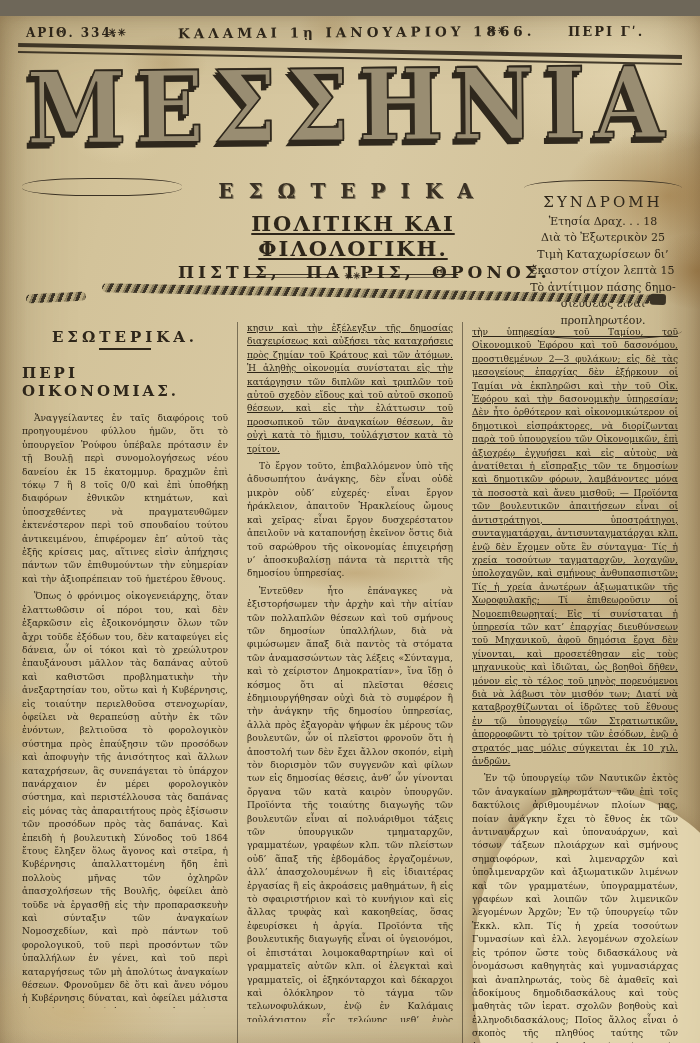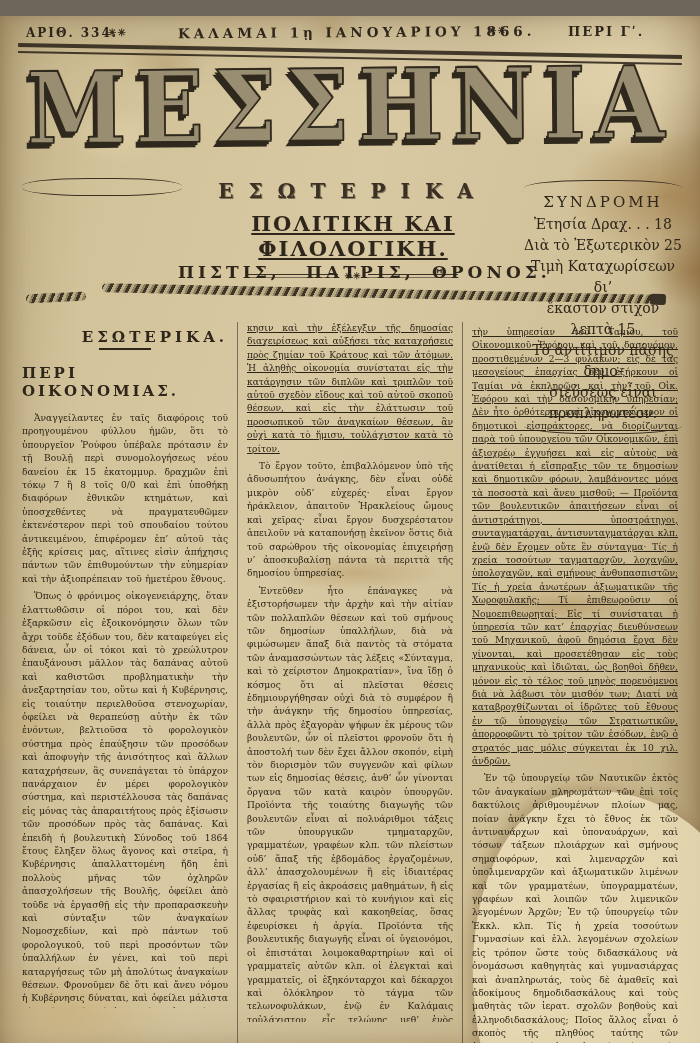--- a/index.html
+++ b/index.html
@@ -57,38 +57,38 @@
     color:#998d72; -webkit-text-stroke:1.6px #2f281d;
     text-shadow:-4px 5px 0 #2f281d, -2px 3px 0 #2f281d, 1px -1px 0 #574d39;
     transform:scaleY(1.1) rotate(-.5deg); }
   
   .box { position:absolute; font-size:9.6px; line-height:1.5; color:#2e261a; }
   .wavy { height:7px; border-top:1.4px solid #3a3124; border-radius:50% 50% 0 0 / 120% 120% 0 0; margin:2px 0; }
   .wavy.flip { transform:scaleY(-1); }
   .left-box  { top:160px; left:22px;  width:160px; font-style:italic; text-align:justify; }
   .right-box { top:162px; left:524px; width:158px; text-align:center; }
   .right-box .bx-title { font-weight:normal; font-size:15px; letter-spacing:3px; margin-top:3px; }
-  .right-box .bx-line  { font-size:14px; }
+  .right-box .bx-line  { font-size:11px; }
   .center-head { position:absolute; top:163px; left:188px; width:330px; text-align:center; }
   .ephemeris { font-size:20px; font-weight:bold; letter-spacing:15px; color:#3a3124;
     text-shadow:1px 1px 0 rgba(46,38,26,.5); }
   .politiki  { font-size:21px; font-weight:bold; letter-spacing:2px; margin-top:8px; color:#2e261a;text-decoration:underline; }
   .hdr-divider { margin:10px auto 0; width:210px; display:flex; align-items:center; gap:6px; color:#3a3124; }
   .hdr-divider i { flex:1; border-top:1.4px solid #3a3124; height:2px; border-bottom:1px solid rgba(58,49,36,.6); }
   .hdr-divider b { font-size:9px; letter-spacing:1px; font-style:normal; }
   .motto { position:absolute; top:246px; left:0; width:100%; height:20px; }
   .motto span { position:absolute; font-weight:bold; font-size:17px; letter-spacing:4px; color:#2e261a; }
   .motto .m0 { left:178px; } .motto .m1 { left:306px; } .motto .m2 { left:432px; }
   
   .columns { position:absolute; top:306px; left:22px; width:656px; display:flex; gap:9px; }
   .vline { width:1px; background:rgba(46,38,26,.55); }
   .col { flex:1; overflow:hidden; }
   .col1 .inner { max-height:686px; } .col2 .inner { max-height:700px; } .col3 .inner { max-height:730px; }
   .inner { overflow:hidden; }
-  .col h2 { margin:6px 0 2px; text-align:right; font-size:15px; letter-spacing:4px; color:#2e261a; }
+  .col h2 { margin:6px 0 2px; text-align:center; font-size:15px; letter-spacing:4px; color:#2e261a; }
   .h2-rule { width:52px; border-top:2.2px solid #2e261a; margin:2px auto 14px; }
   .col h3 { margin:6px 0 12px; font-weight:bold; font-size:15px; letter-spacing:3px; color:#2e261a; }
   .col p { margin:0 0 4px; font-size:9.1px; line-height:13.4px; text-align:justify;
     text-indent:12px; color:#2c2417; word-spacing:.5px; }
   .col p.cont { text-indent:0;text-decoration:underline; }
   .col3 { padding-top:4px; }
 </style>
 </head>
 <body>
 

